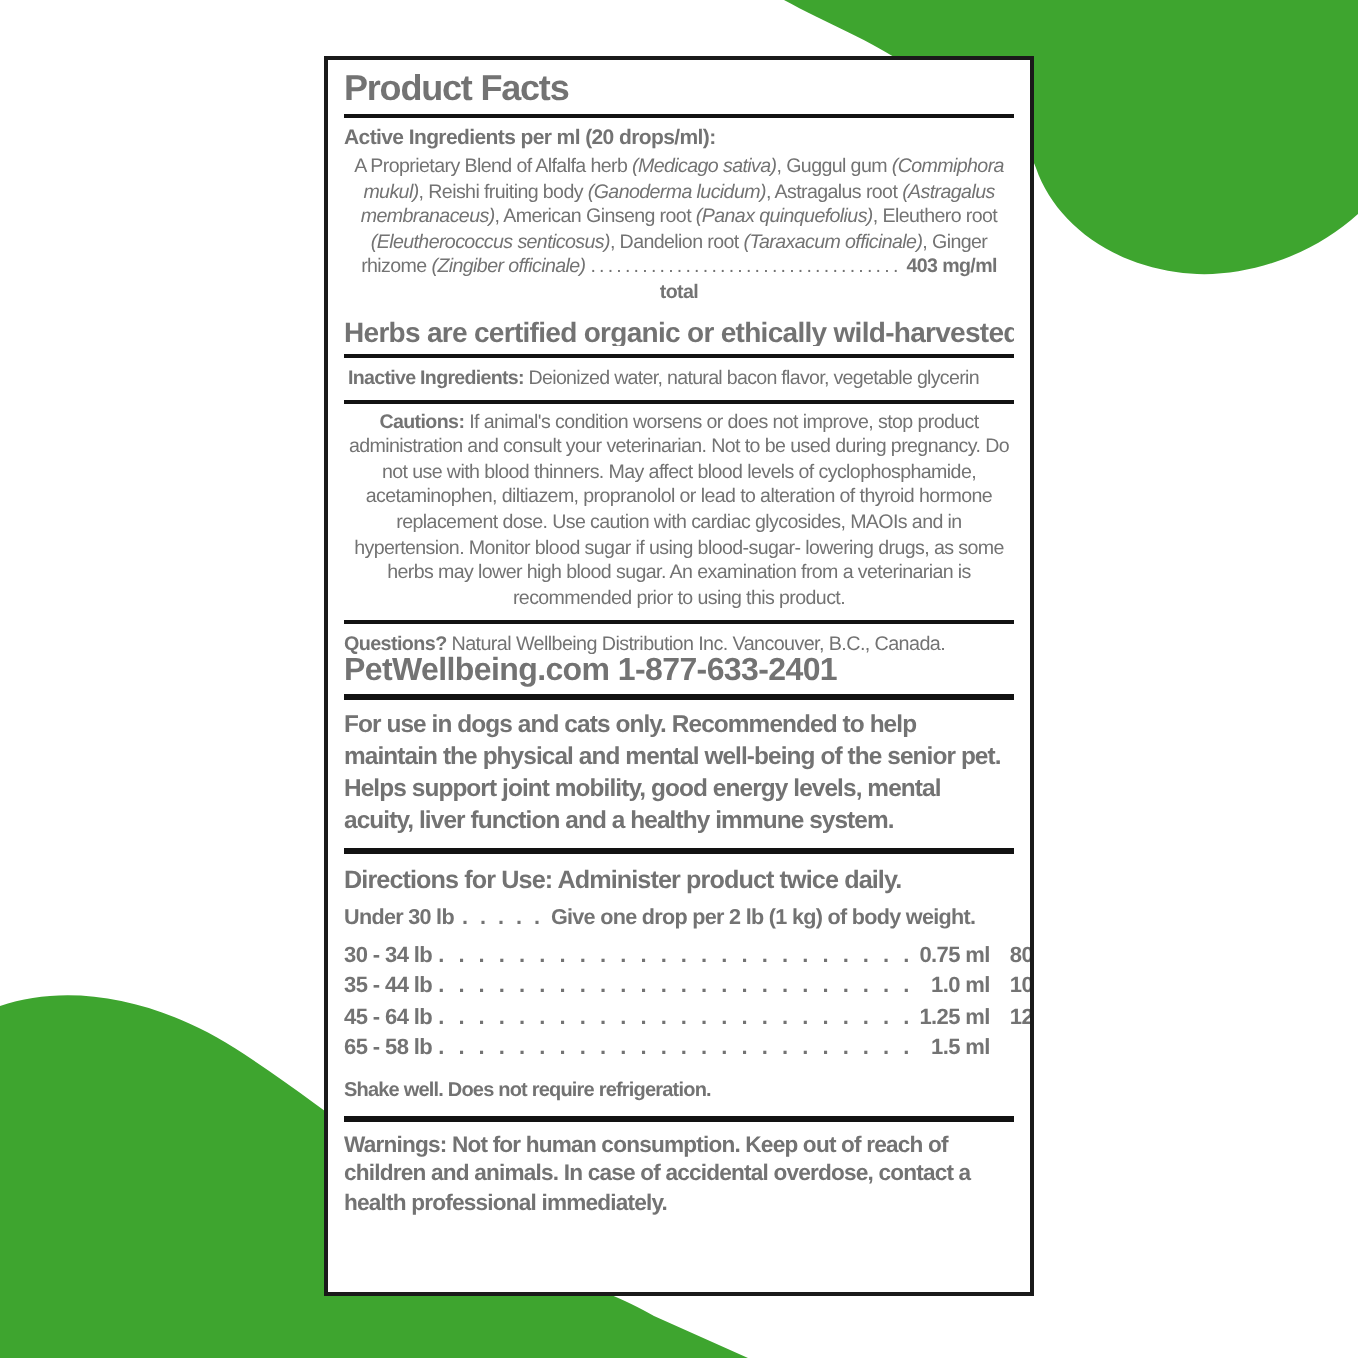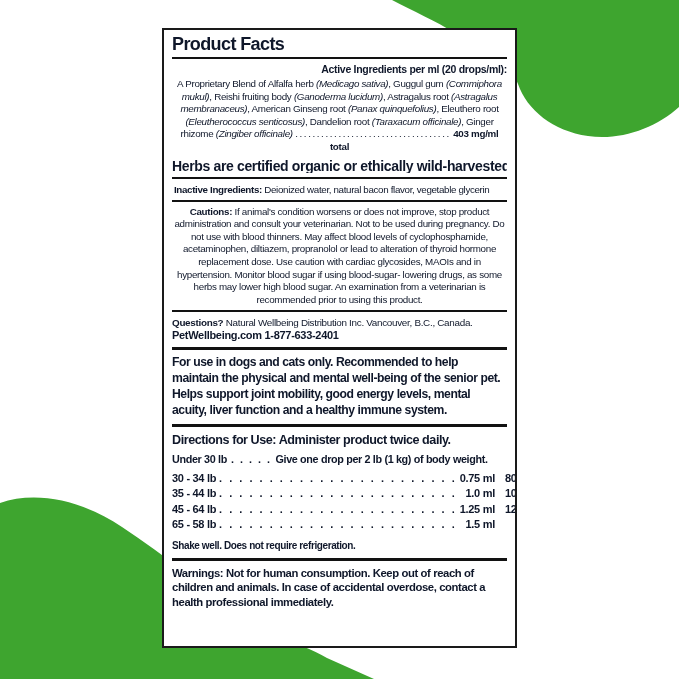--- a/index.html
+++ b/index.html
@@ -1,39 +1,39 @@
 <!DOCTYPE html>
 <html><head>
 <meta charset="utf-8">
 <style>
   html,body{margin:0;padding:0;background:#fff;}
   .stage{
     position:relative;width:679px;height:679px;overflow:hidden;background:#fff;
-    font-family:"Liberation Sans",sans-serif;color:#0f172a;text-decoration:underline;
+    font-family:"Liberation Sans",sans-serif;color:#737373;text-decoration:underline;
   }
   svg.bg{position:absolute;left:0;top:0;}
   .label{
     position:absolute;left:162px;top:28px;width:355px;height:620px;
     background:#fff;border:2px solid #1a1a1a;box-sizing:border-box;
     padding:4px 8px 5px 8px;overflow:hidden;
   }
   .title{font-size:18px;font-weight:bold;letter-spacing:-0.6px;line-height:21px;}
   .rule{border-top:2px solid #121212;margin:4px 0;height:0;}
   .rule.thick{border-top-width:3px;margin:5px 0;}
   .rule.title-rule{margin:2px 0 4px 0;}
   p{margin:0;}
-  .head-sm{font-size:10.5px;font-weight:bold;letter-spacing:-0.3px;line-height:13px;margin-top:2px;text-align:right;}
+  .head-sm{font-size:10.5px;font-weight:bold;letter-spacing:-0.3px;line-height:13px;margin-top:2px;}
   .body-sm{font-size:9.8px;letter-spacing:-0.3px;line-height:12.6px;margin-top:2px;text-align:center;}
   .it{font-style:italic;}
   .b{font-weight:bold;}
   .oneline{white-space:nowrap;overflow:hidden;}
   .herbs{font-size:14px;font-weight:bold;letter-spacing:-0.35px;margin-top:6px;line-height:13px;}
   .inactive-line{font-size:9.8px;letter-spacing:-0.35px;line-height:13px;padding-left:2px;}
   .questions-line{font-size:9.9px;letter-spacing:-0.3px;line-height:13px;}
-  .questions-line2{font-size:11px;font-weight:bold;letter-spacing:-0.3px;line-height:13px;}
+  .questions-line2{font-size:16px;font-weight:bold;letter-spacing:-0.3px;line-height:13px;}
   .usage{font-size:12.2px;font-weight:bold;letter-spacing:-0.45px;line-height:15.8px;margin:2px 0 1px 0;}
   .directions-head{font-size:12.6px;font-weight:bold;letter-spacing:-0.45px;line-height:16px;margin-top:1px;}
   .under-row{display:flex;align-items:baseline;font-size:10.8px;font-weight:bold;letter-spacing:-0.35px;line-height:15px;margin-top:4px;}
   .under-dots{margin:0 4px;letter-spacing:1.5px;font-weight:bold;}
   .dose-cols{display:flex;margin-top:4px;font-size:11px;font-weight:bold;letter-spacing:-0.3px;}
   .dose-col-left{flex:0 0 56%;padding-right:10px;box-sizing:border-box;}
   .dose-col-right{flex:1;}
   .dose-row{display:flex;align-items:baseline;line-height:15.5px;}
   .dose-range{white-space:nowrap;}
   .dose-dots{flex:1;overflow:hidden;white-space:nowrap;letter-spacing:2px;margin:0 3px;}

